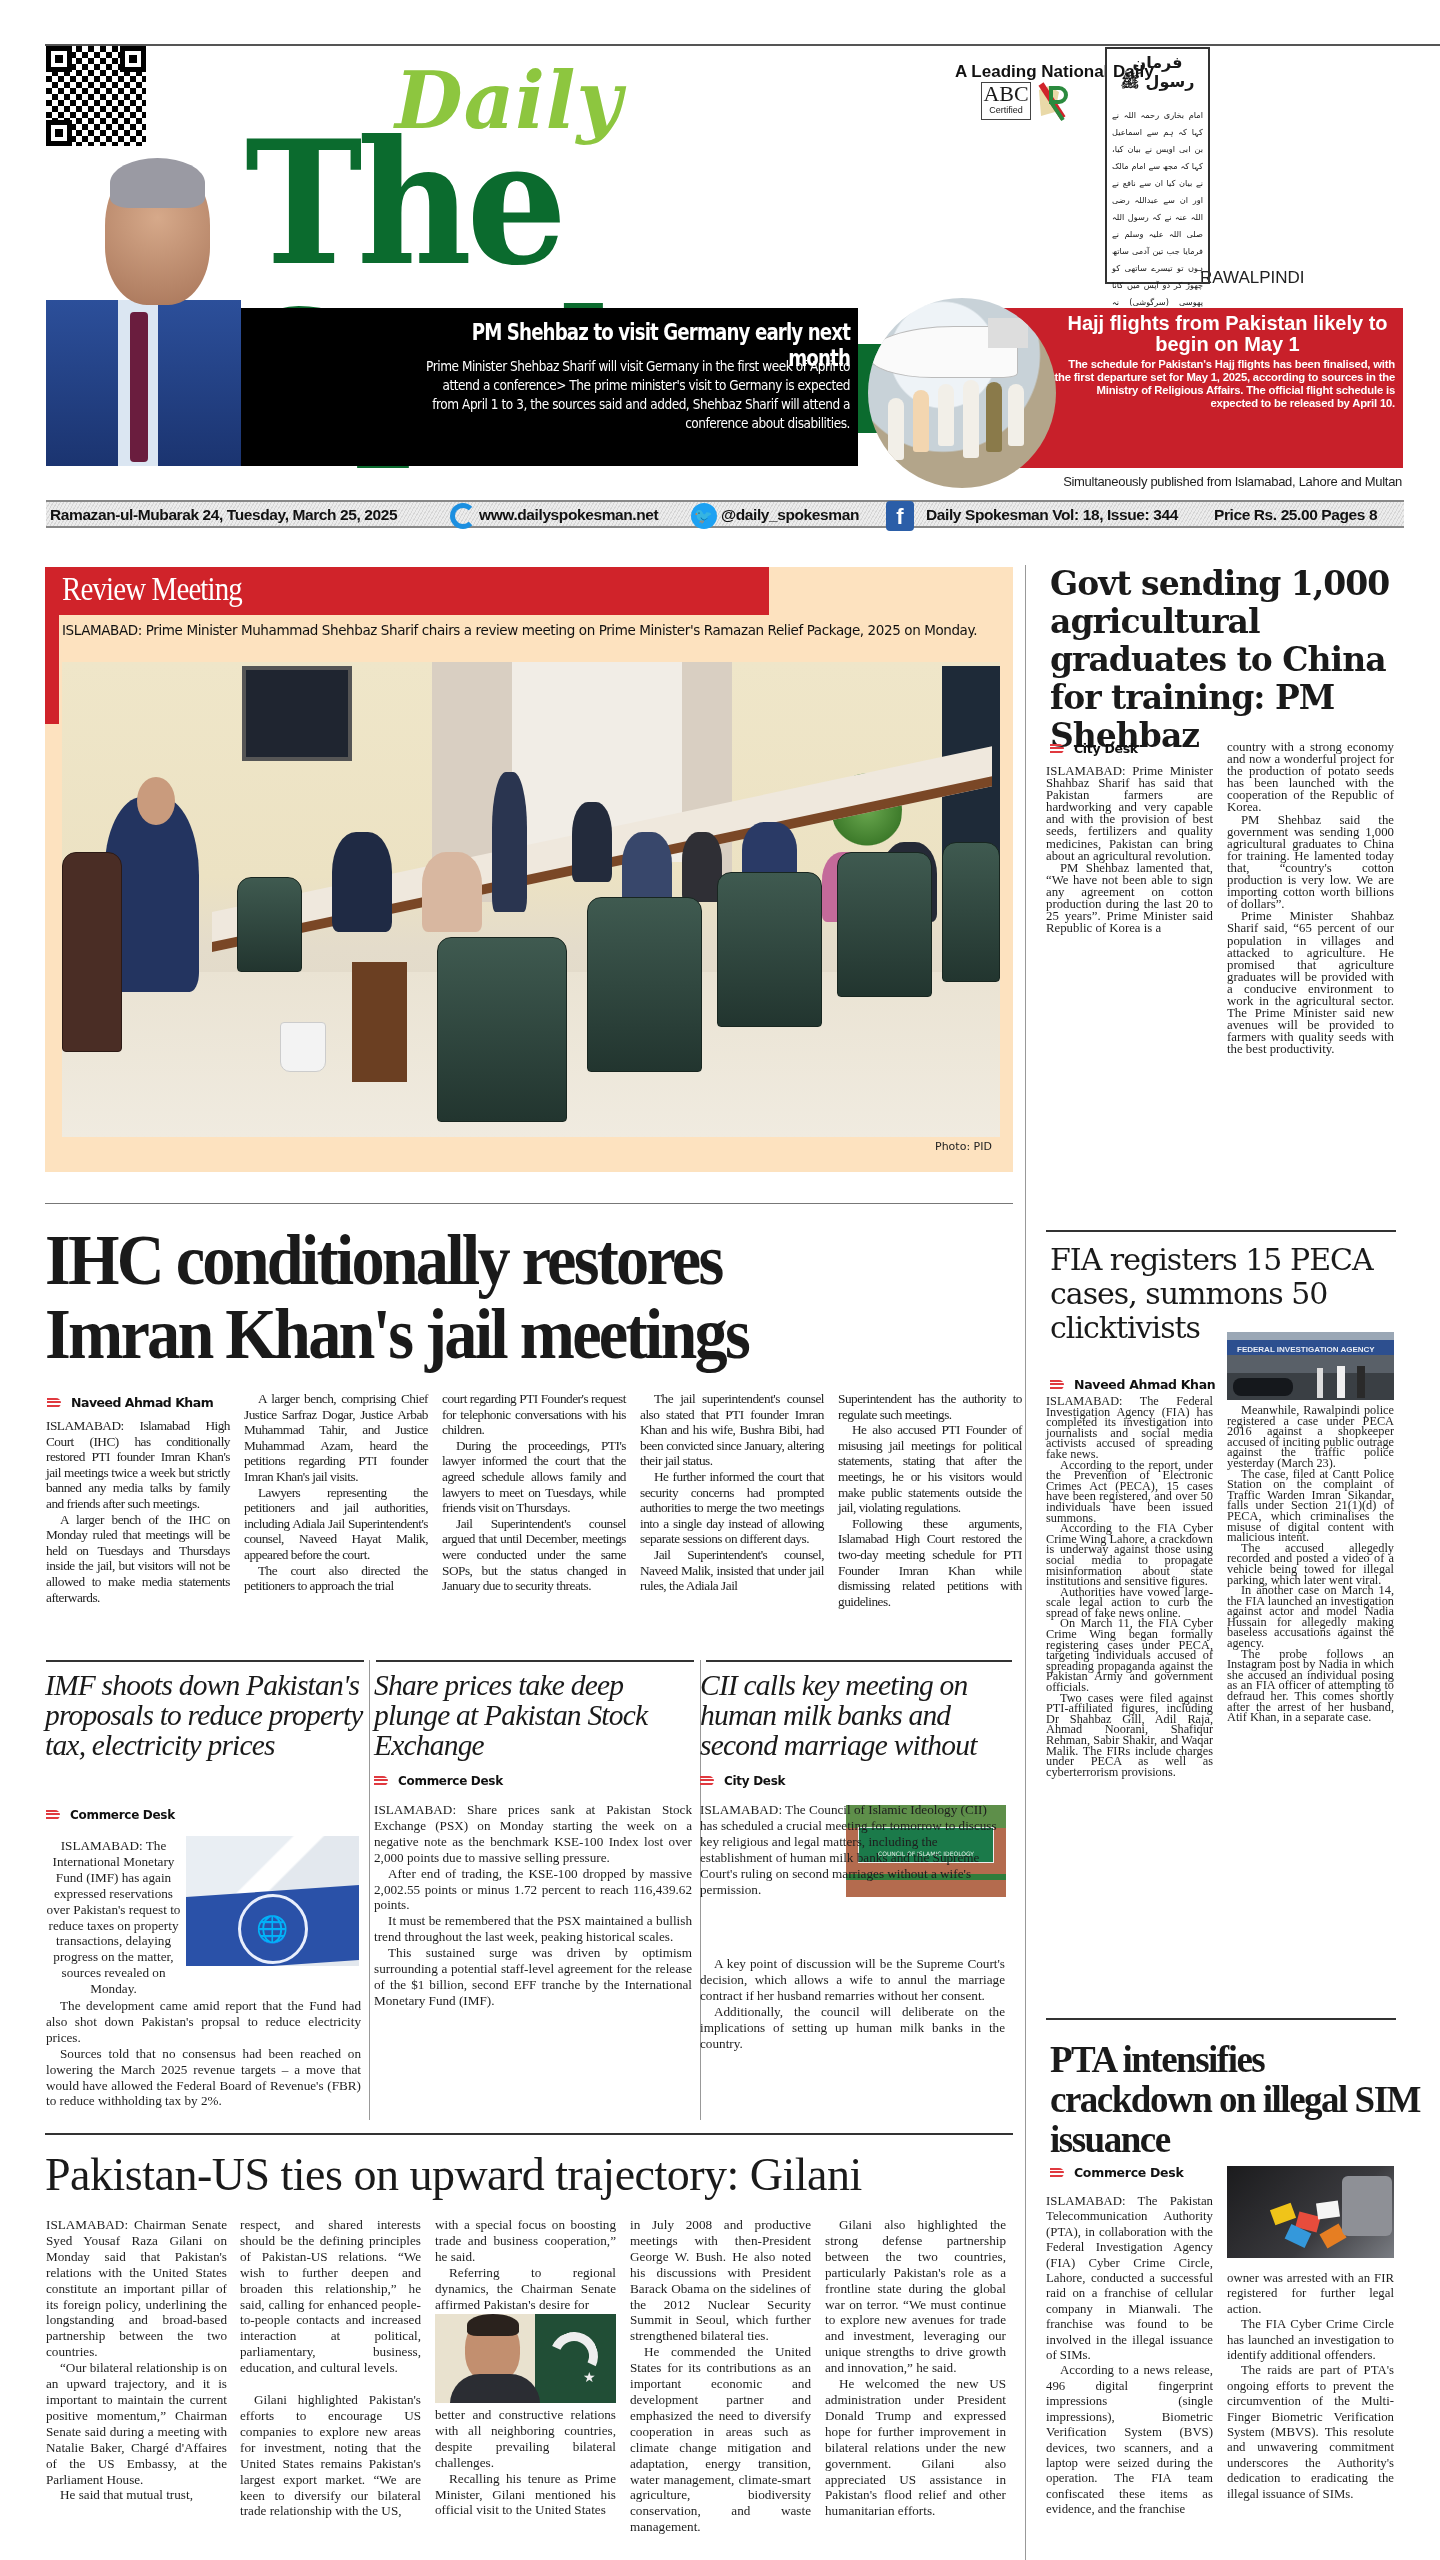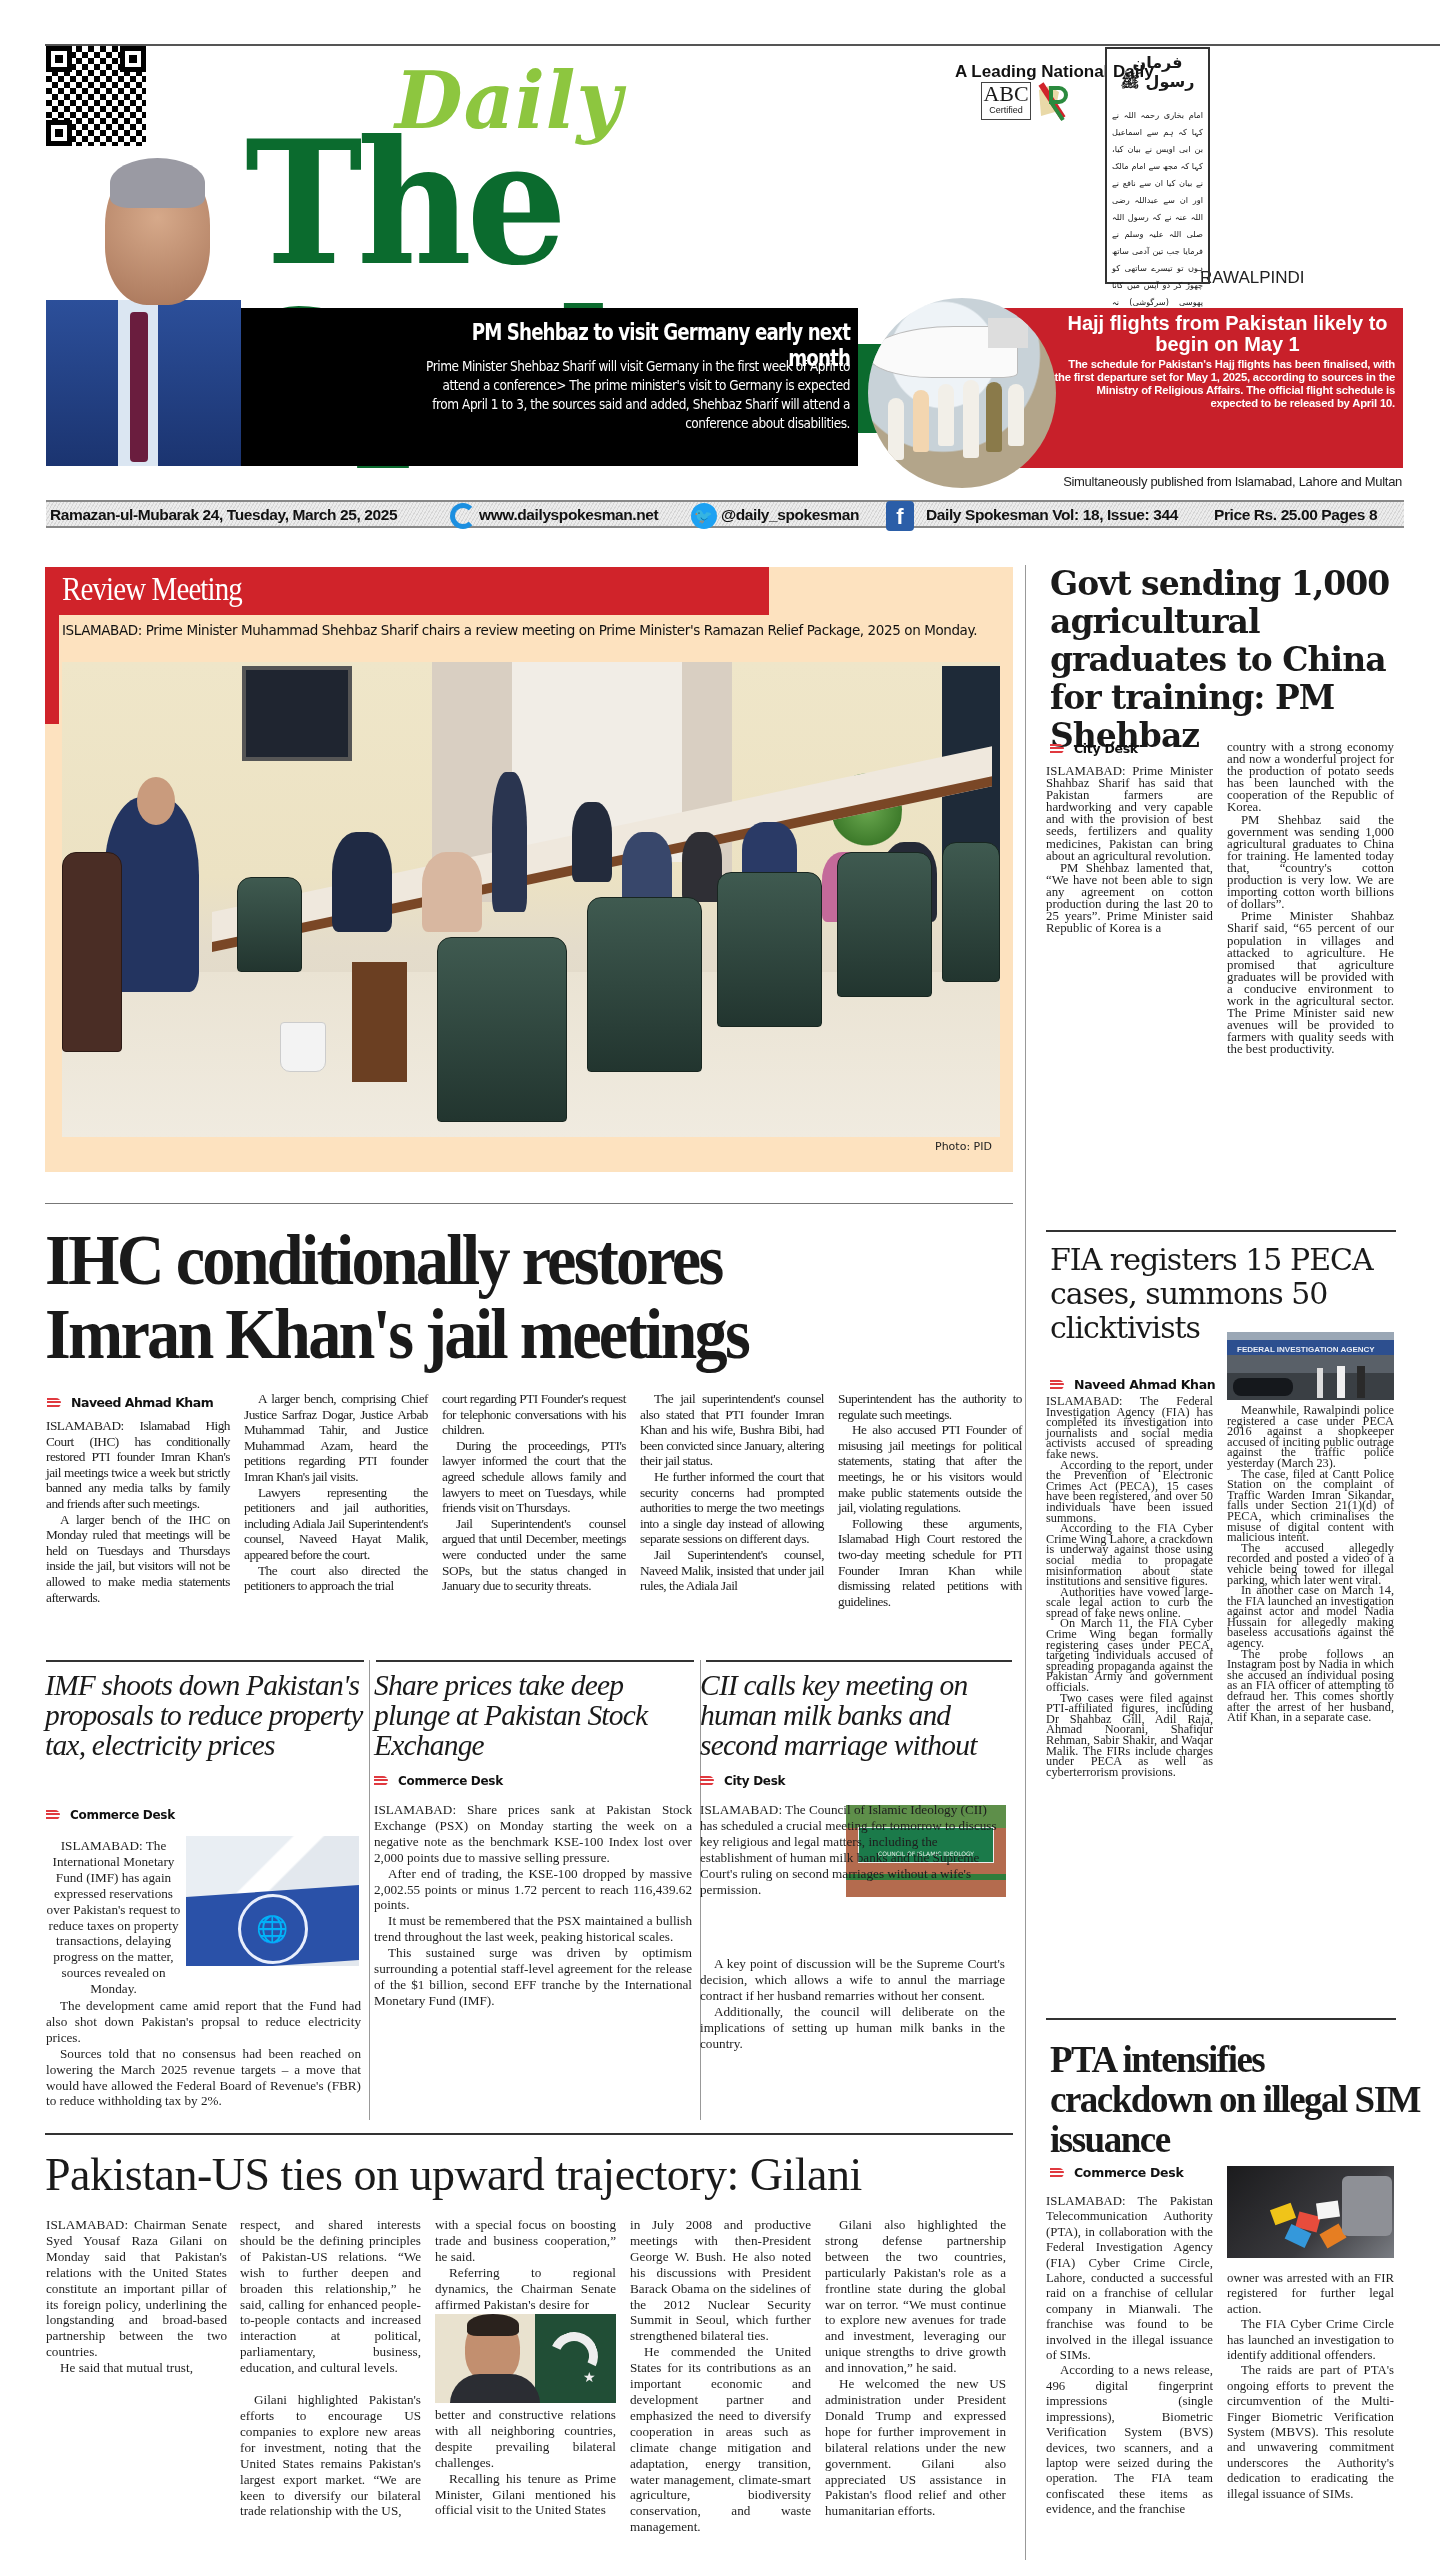--- a/index.html
+++ b/index.html
@@ -318,20 +318,21 @@
 <div class="col" style="left:1227px;top:2271px;width:167px;font-size:12.8px;line-height:15.4px">
   <p class="first">owner was arrested with an FIR registered for further legal action.</p>
   <p>The FIA Cyber Crime Circle has launched an investigation to identify additional offenders.</p>
   <p>The raids are part of PTA's ongoing efforts to prevent the circumvention of the Multi-Finger Biometric Verification System (MBVS). This resolute and unwavering commitment underscores the Authority's dedication to eradicating the illegal issuance of SIMs.</p>
 </div>
 
 <div class="abs hrule" style="left:45px;top:2133px;width:968px"></div>
 <div class="abs h-gilani">Pakistan-US ties on upward trajectory: Gilani</div>
 <div class="col" style="left:46px;top:2217px;width:181px;font-size:13.2px;line-height:15.9px">
   <p class="first">ISLAMABAD: Chairman Senate Syed Yousaf Raza Gilani on Monday said that Pakistan's relations with the United States constitute an important pillar of its foreign policy, underlining the longstanding and broad-based partnership between the two countries.</p>
+  <p>“Our bilateral relationship is on an upward trajectory, and it is important to maintain the current positive momentum,” Chairman Senate said during a meeting with Natalie Baker, Chargé d'Affaires of the US Embassy, at the Parliament House.</p>
   <p>He said that mutual trust,</p>
 </div>
 <div class="col" style="left:240px;top:2217px;width:181px;font-size:13.2px;line-height:15.9px">
   <p class="first">respect, and shared interests should be the defining principles of Pakistan-US relations. “We wish to further deepen and broaden this relationship,” he said, calling for enhanced people-to-people contacts and increased interaction at political, parliamentary, business, education, and cultural levels.</p>
   <p style="margin-top:16px">Gilani highlighted Pakistan's efforts to encourage US companies to explore new areas for investment, noting that the United States remains Pakistan's largest export market. “We are keen to diversify our bilateral trade relationship with the US,</p>
 </div>
 <div class="col" style="left:435px;top:2217px;width:181px;font-size:13.2px;line-height:15.9px">
   <p class="first">with a special focus on boosting trade and business cooperation,” he said.</p>
   <p>Referring to regional dynamics, the Chairman Senate affirmed Pakistan's desire for</p>
 </div>

